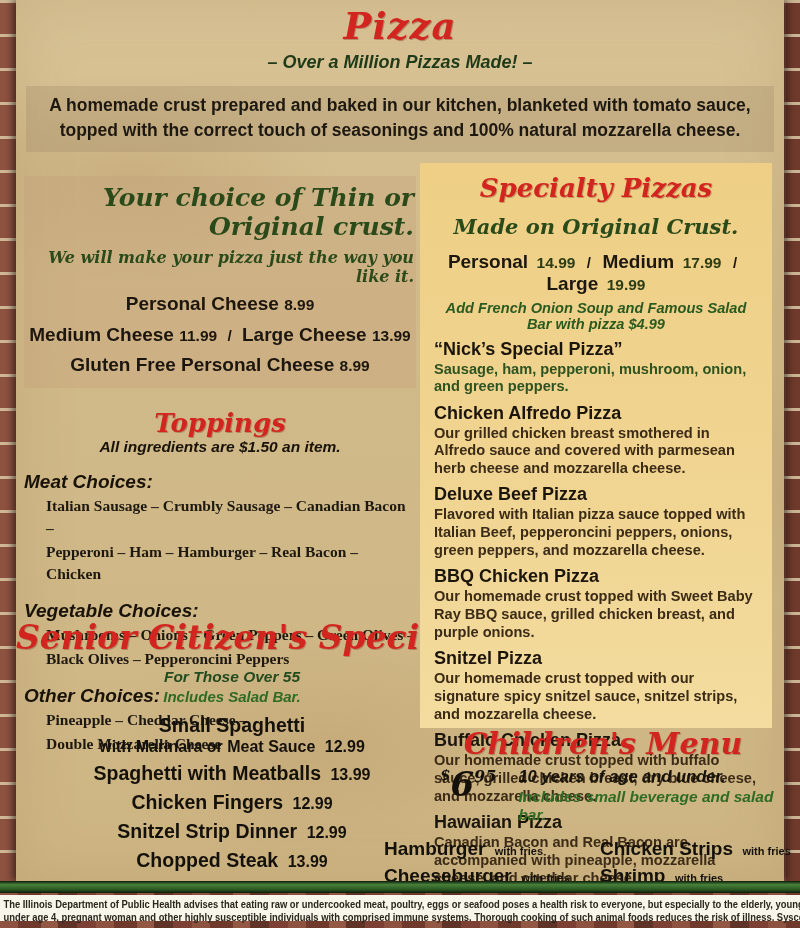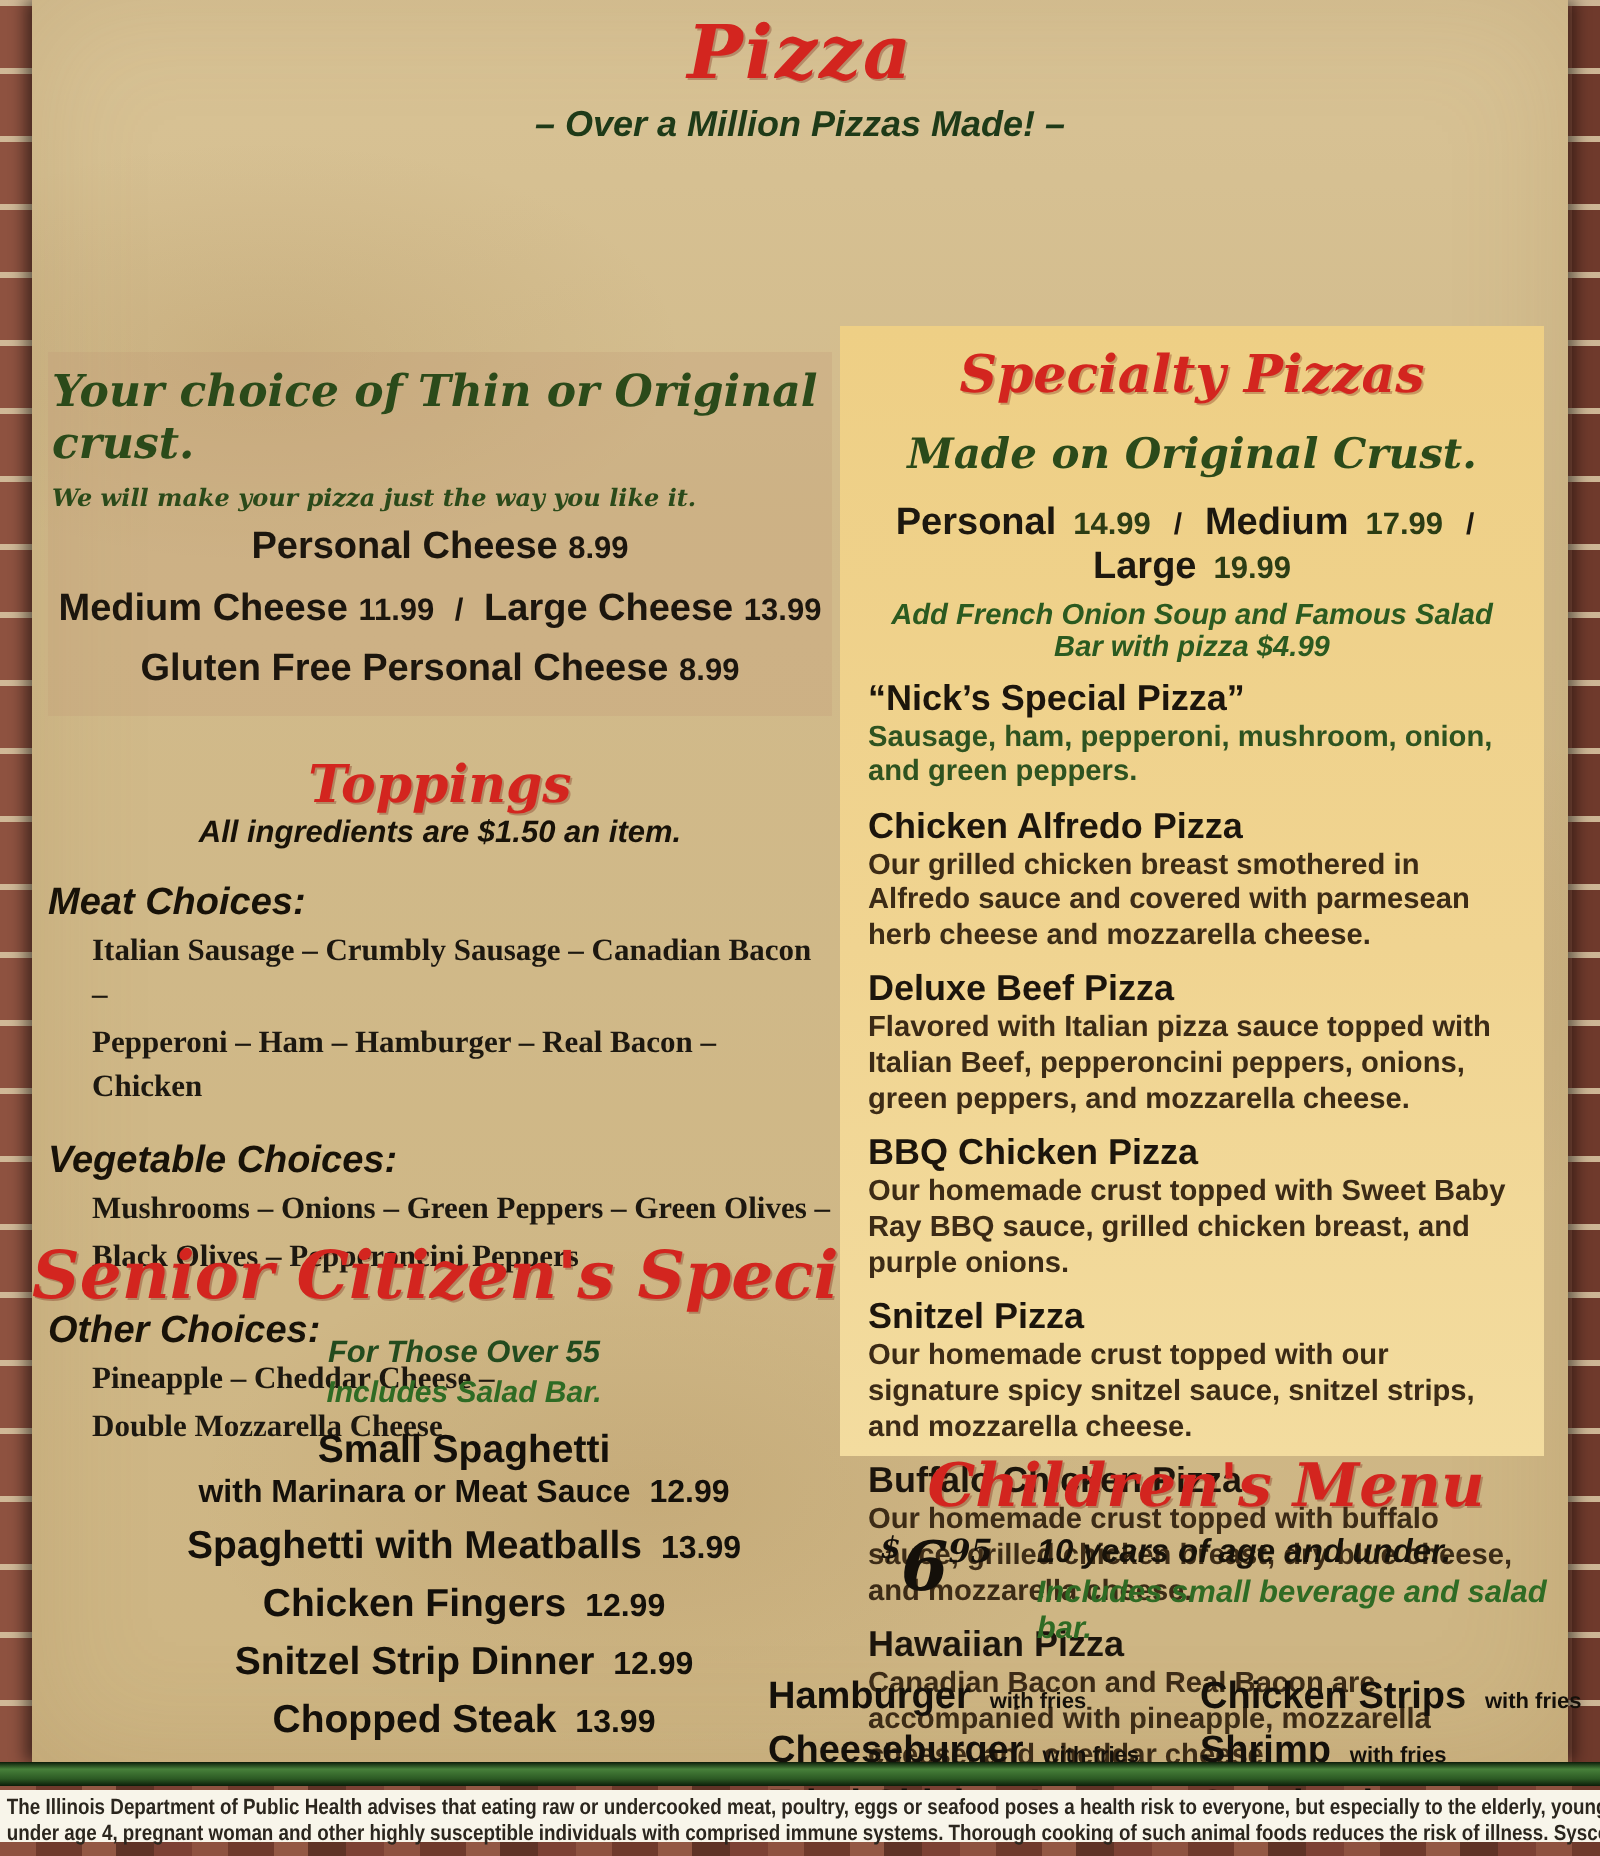--- a/index.html
+++ b/index.html
@@ -26,22 +26,22 @@
   .center{text-align:center;}
 
   .menu-title{position:absolute;top:4px;left:0;width:100%;font-size:37px;letter-spacing:1px;}
   .tagline{position:absolute;top:52px;left:0;width:100%;font-size:18px;font-weight:bold;font-style:italic;color:#1e3a18;}
   .desc-band{position:absolute;top:86px;left:10px;right:10px;padding:7px 0 8px;
     background:rgba(150,128,98,.26);font-size:17.5px;font-weight:bold;color:#1d1810;line-height:1.45;}
 
   
   .leftcol{position:absolute;left:8px;top:176px;width:392px;}
   .crust-panel{background:rgba(193,150,118,.24);padding:7px 2px 10px;}
-  .crust-1{font-size:22px;text-align:left;}
-  .crust-2{font-size:12px;text-align:left;margin-top:7px;}
+  .crust-1{font-size:25px;text-align:right;}
+  .crust-2{font-size:16px;text-align:right;margin-top:7px;}
   .price-row{font-size:19px;font-weight:bold;color:#1c160e;text-align:center;margin-top:5px;line-height:1.35;}
   .price-row .num{font-size:15.5px;}
   .sep{padding:0 5px;}
   .top-title{margin-top:20px;font-size:26px;text-align:center;}
   .top-note{font-size:15.5px;font-weight:bold;font-style:italic;color:#181208;text-align:center;}
   .grp{margin-top:15px;}
   .grp-label{font-size:19px;font-weight:bold;font-style:italic;color:#181208;}
   .grp-line{padding-left:22px;font-size:15.5px;font-weight:bold;color:#1d1810;line-height:1.42;margin-top:2px;font-family:Liberation Serif, serif;}
 
   
@@ -98,20 +98,24 @@
     font-size:11px;font-weight:bold;color:#2b261e;line-height:1.2;padding-left:4px;}
 </style>
 </head>
 <body>
 
 <div class="page">
   <div class="paper">
 
     <div class="menu-title script center">Pizza</div>
     <div class="tagline center">– Over a Million Pizzas Made! –</div>
+    <div class="desc-band center">
+      <div>A homemade crust prepared and baked in our kitchen, blanketed with tomato sauce,</div>
+      <div>topped with the correct touch of seasonings and 100% natural mozzarella cheese.</div>
+    </div>
 
     <div class="leftcol">
       <div class="crust-panel">
         <div class="crust-1 gserif">Your choice of Thin or Original crust.</div>
         <div class="crust-2 gserif">We will make your pizza just the way you like it.</div>
         <div class="price-row">
           <span>Personal Cheese</span>
           <span class="num">8.99</span>
         </div>
         <div class="price-row">

